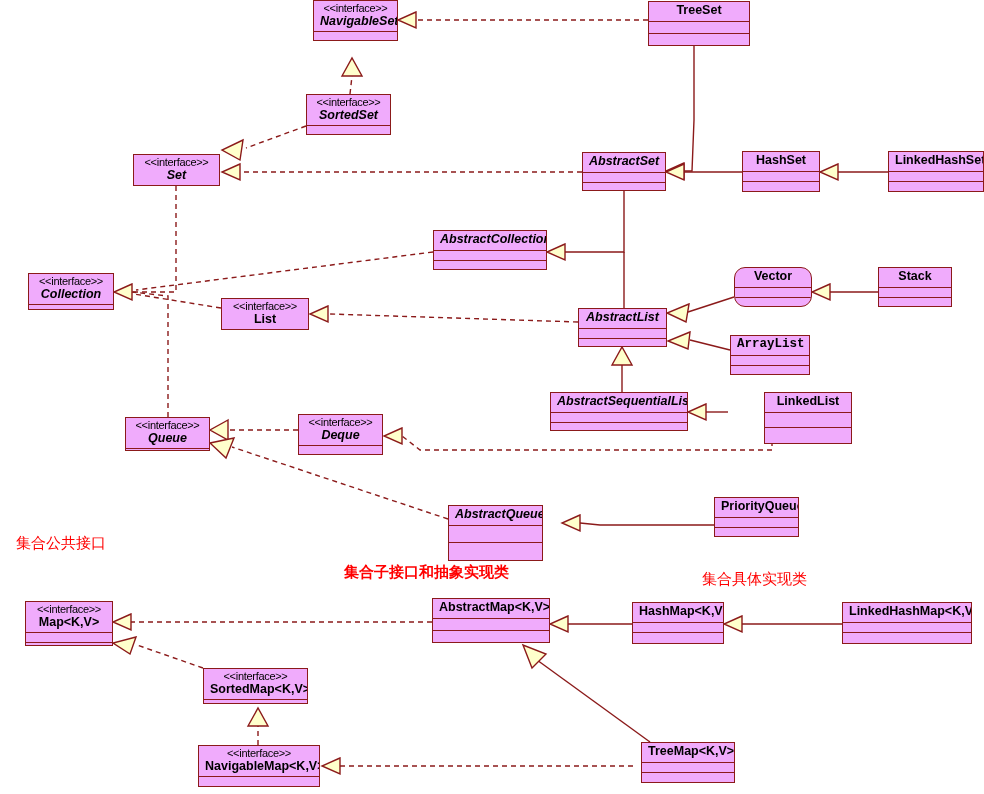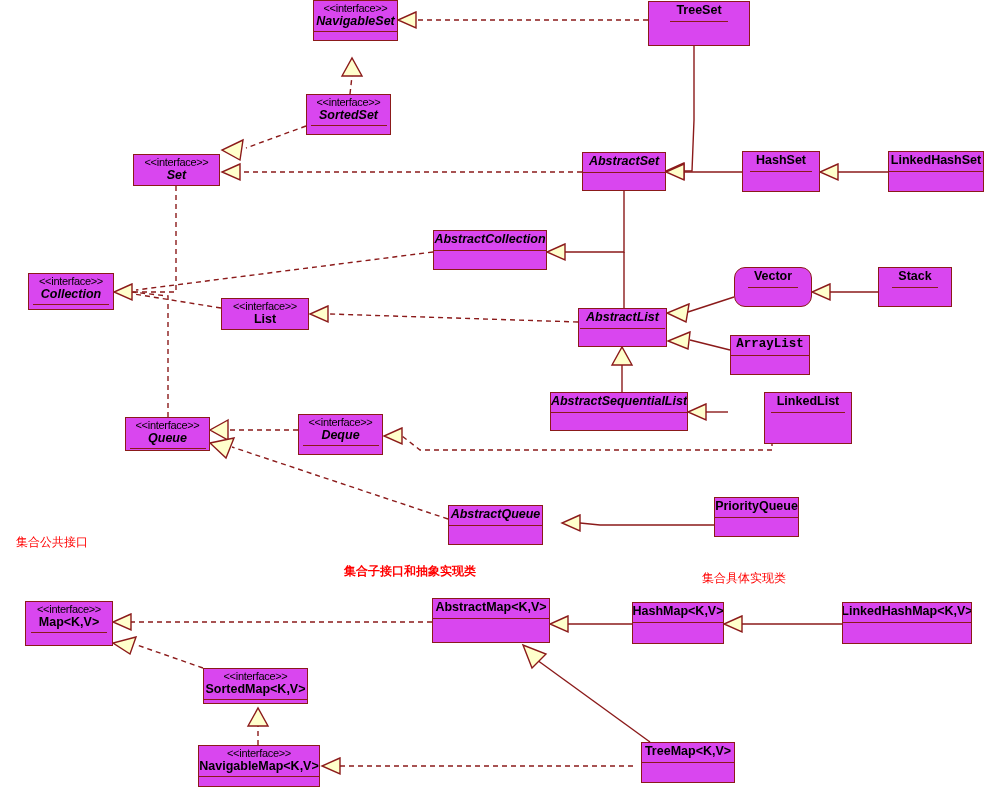--- a/index.html
+++ b/index.html
@@ -26,26 +26,25 @@
     position: absolute;
     left: 0;
     top: 0;
     width: 984px;
     height: 794px;
     pointer-events: none;
   }
   .uml-box {
     position: absolute;
     box-sizing: border-box;
-    background: #d946ef;
+    background: #f0abfc;
     border: 1.5px solid #8b1a1a;
     display: flex;
     flex-direction: column;
     overflow: hidden;
-    align-items: center;
   }
   .uml-head {
     flex: 0 0 auto;
     padding: 2px 6px 3px 6px;
     text-align: center;
     line-height: 1.08;
     color: #000000;
     border-bottom: 1.5px solid #8b1a1a;
   }
   .stereo {
@@ -70,21 +69,21 @@
     border-bottom: 1.5px solid #8b1a1a;
     min-height: 9px;
   }
   .uml-ops {
     flex: 1 1 auto;
     min-height: 9px;
   }
   .note-label {
     position: absolute;
     color: #ff0000;
-    font-size: 12px;
+    font-size: 15px;
     font-family: "DejaVu Sans", "Liberation Sans", sans-serif;
     white-space: nowrap;
   }
 </style>
 </head>
 <body>
 
 <div id="canvas">
 
   <svg id="wires" viewBox="0 0 984 794" xmlns="http://www.w3.org/2000/svg">
@@ -357,21 +356,21 @@
         </div>
         <div class="uml-attrs"></div>
       </div>
       <div class="uml-box" style="left: 298px; top: 414px; width: 85px; height: 41px;">
         <div class="uml-head">
           <span class="stereo">&lt;&lt;interface&gt;&gt;</span>
           <span class="cname ital">Deque</span>
         </div>
         <div class="uml-attrs"></div>
       </div>
-      <div class="uml-box" style="left: 448px; top: 505px; width: 95px; height: 40px;">
+      <div class="uml-box" style="left: 448px; top: 505px; width: 95px; height: 56px;">
         <div class="uml-head">
           <span class="cname ital">AbstractQueue</span>
         </div>
         <div class="uml-attrs"></div>
         <div class="uml-ops"></div>
       </div>
       <div class="uml-box" style="left: 714px; top: 497px; width: 85px; height: 40px;">
         <div class="uml-head">
           <span class="cname">PriorityQueue</span>
         </div>

